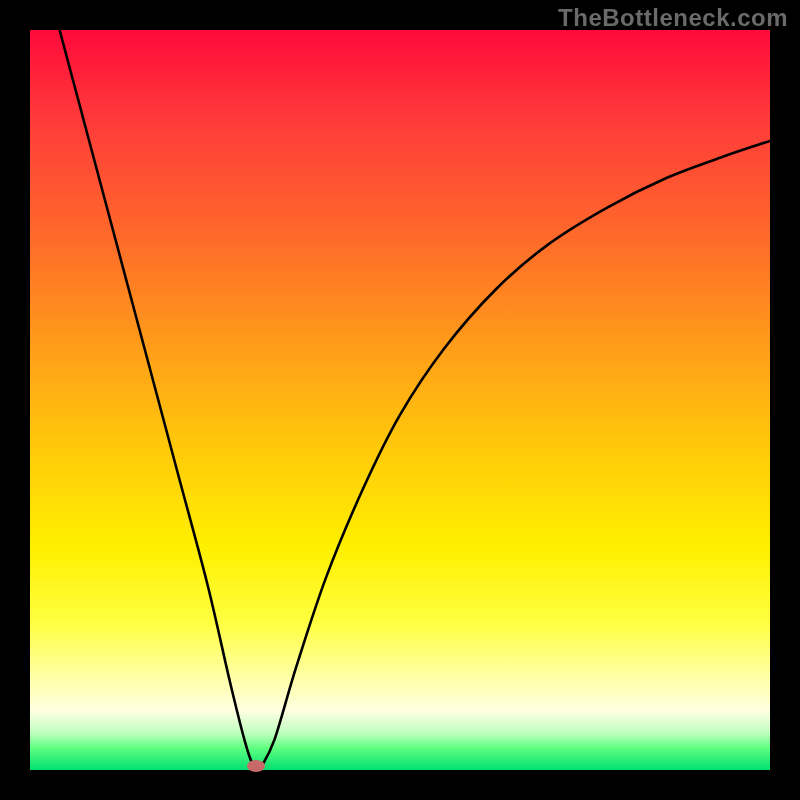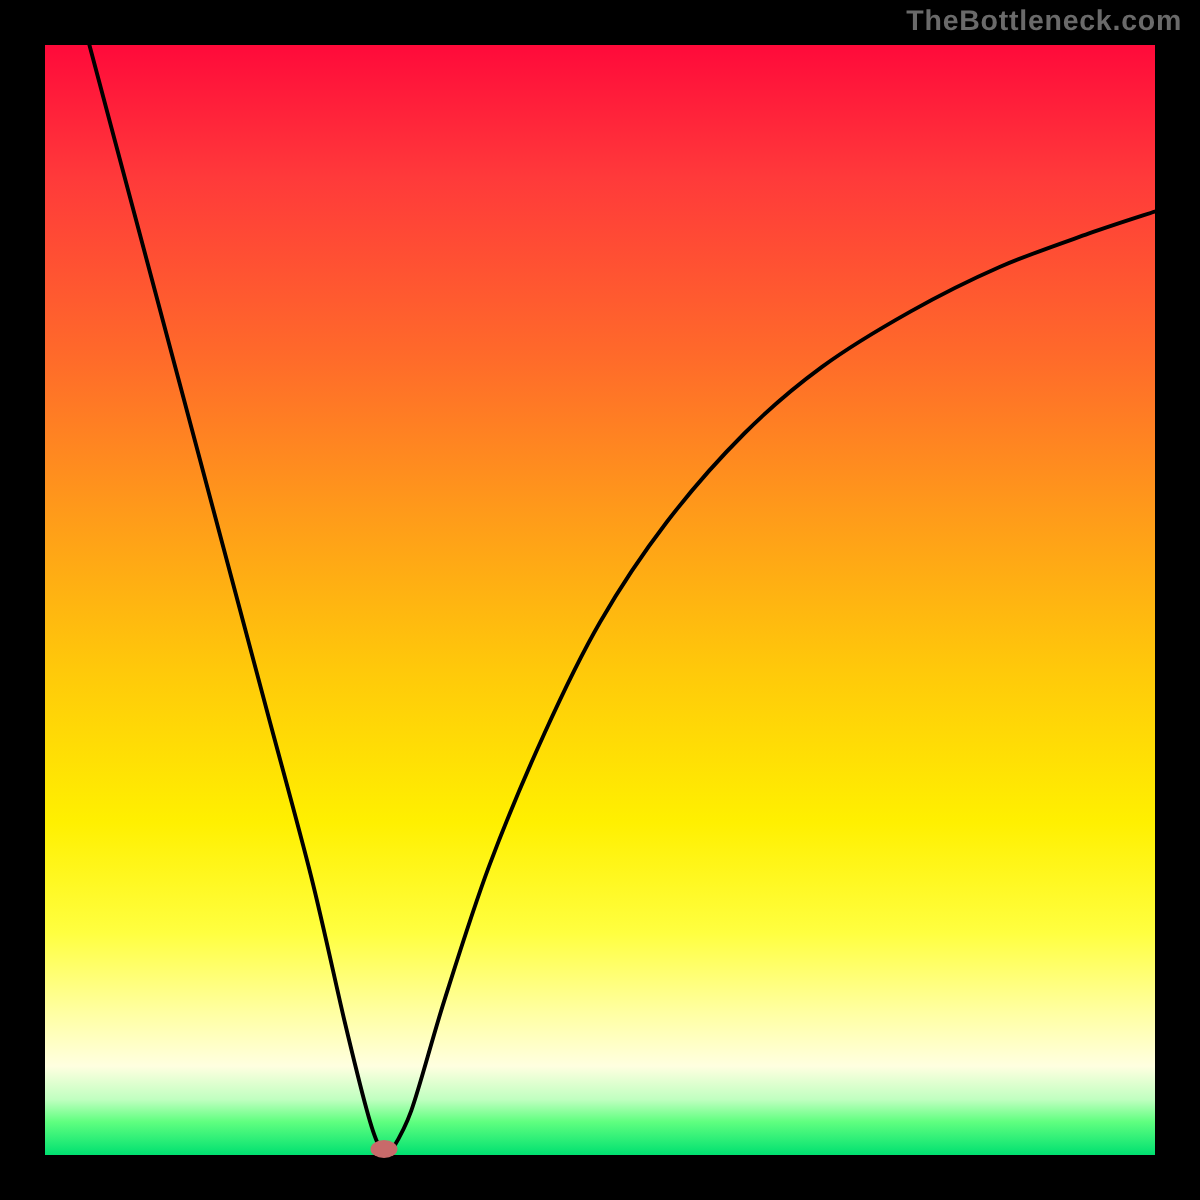--- a/index.html
+++ b/index.html
@@ -28,21 +28,21 @@
       #ffffe0 92%,
       #c0ffc0 95%,
       #60ff80 97%,
       #00e070 100%);
   }
   .watermark {
     position: absolute;
     top: 4px;
     right: 12px;
     font-family: Arial, Helvetica, sans-serif;
-    font-size: 19px;
+    font-size: 24px;
     font-weight: bold;
     color: #6a6a6a;
     letter-spacing: 0.5px;
     user-select: none;
   }
   svg.curve {
     position: absolute;
     left: 0; top: 0;
     width: 100%; height: 100%;
   }

